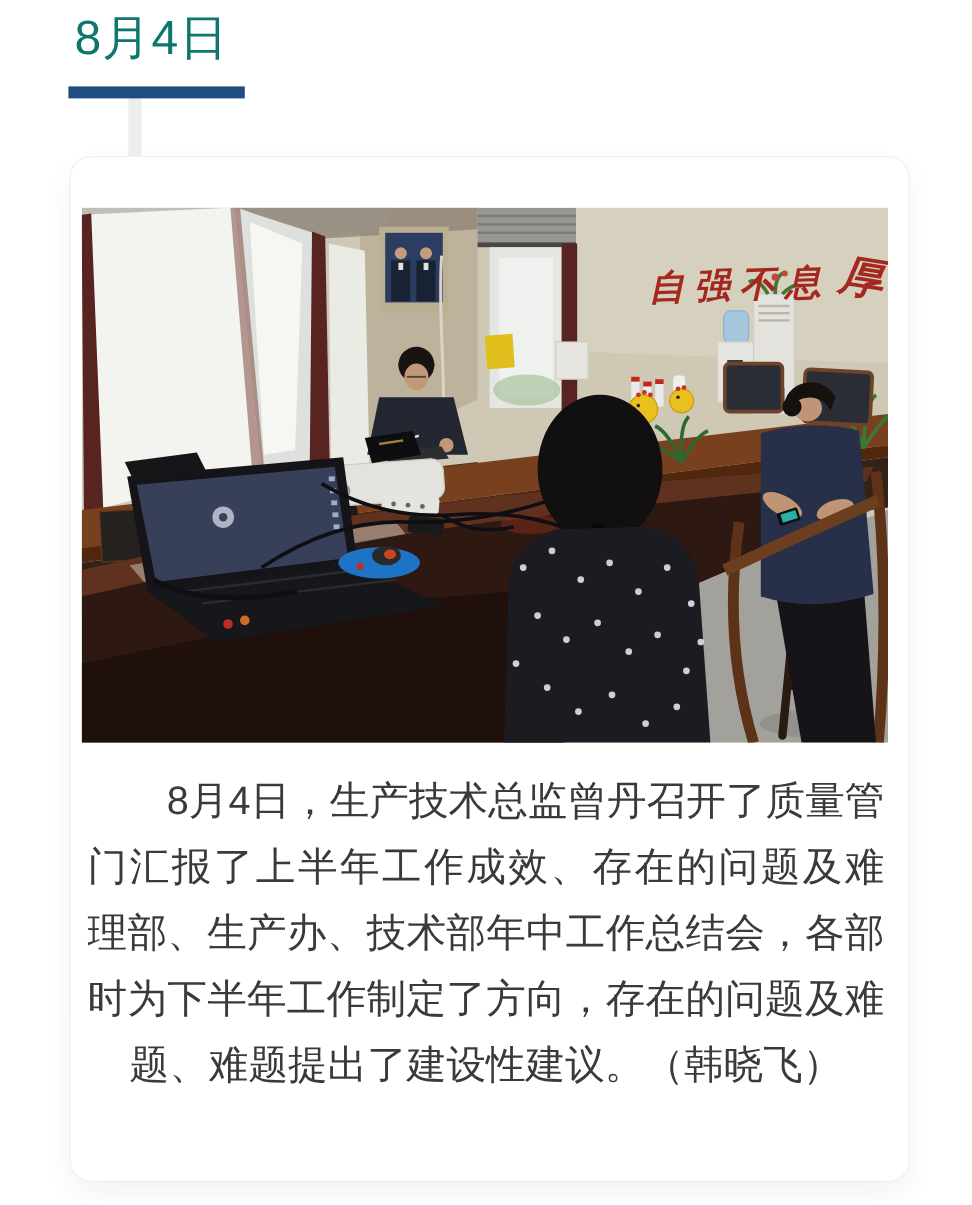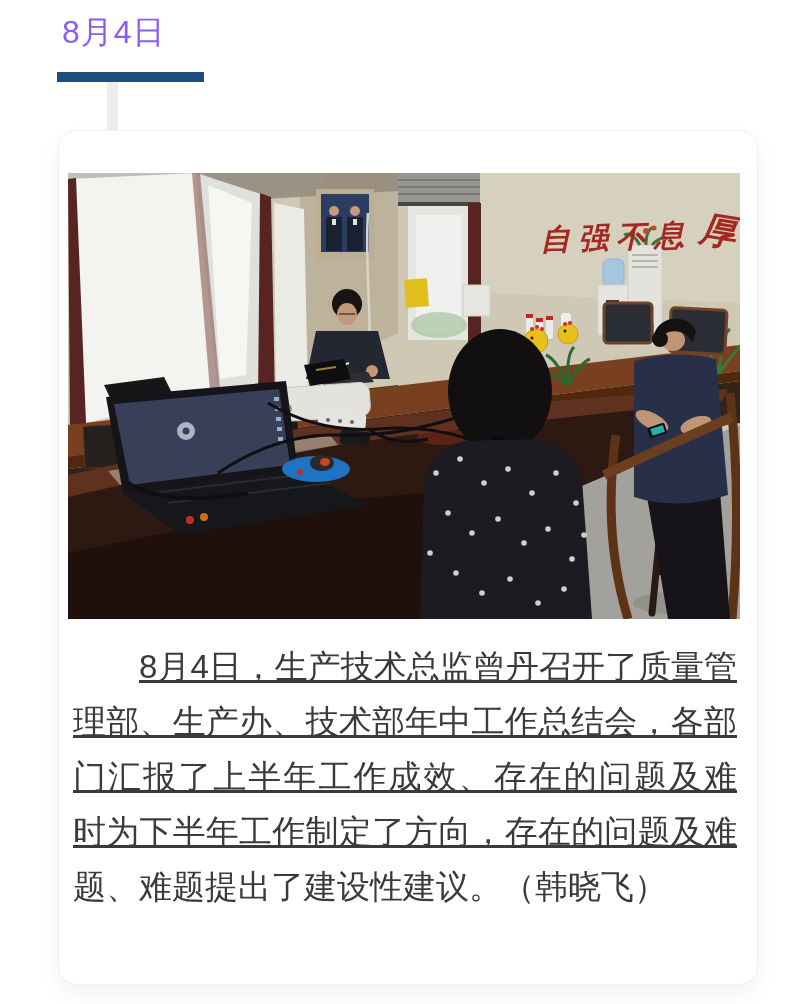--- a/index.html
+++ b/index.html
@@ -1,35 +1,35 @@
 <!DOCTYPE html>
 <html><head>
 <meta charset="utf-8">
 <style>
   * { margin:0; padding:0; box-sizing:border-box; }
   html,body { width:810px; background:#ffffff; font-family:"Liberation Sans","DejaVu Sans",sans-serif; }
   .page { position:relative; width:810px; height:1004px; background:#ffffff; overflow:hidden; }
 
-  .date-title { position:absolute; left:62px; top:8px; font-size:32px; line-height:48px;
-                color:#8b5cf6; font-weight:400; letter-spacing:1px; }
+  .date-title { position:absolute; left:62px; top:8px; font-size:40px; line-height:48px;
+                color:#0f766e; font-weight:400; letter-spacing:1px; }
   .title-underline { position:absolute; left:57px; top:72px; width:147px; height:10px; background:#1e4e80; }
   .timeline-connector { position:absolute; left:107px; top:77px; width:11px; height:54px; background:#ededed; }
 
   .content-card { position:absolute; left:58px; top:130px; width:700px; height:855px;
                   background:#ffffff; border:1px solid #f1f1f1; border-radius:18px;
                   box-shadow:0 10px 22px rgba(0,0,0,0.05); }
 
   .photo-wrap { position:absolute; left:9px; top:42px; width:672px; height:446px; overflow:hidden; }
   .photo-wrap svg { display:block; }
 
   .article { position:absolute; left:14px; top:508px; width:664px; color:#3a3a3a;
              font-size:33px; line-height:55px; }
-  .article .ln { height:55px; white-space:nowrap; }
+  .article .ln { height:55px; white-space:nowrap;text-align:center; }
   .article .just { text-align:justify; text-align-last:justify; white-space:normal;
-                   overflow:hidden; height:55px;text-decoration:underline; }
+                   overflow:hidden; height:55px; }
   .article .indent { text-indent:2em; }
 </style>
 </head>
 <body>
 
 <div class="page">
 
   <div class="date-title">8月4日</div>
   <div class="timeline-connector"></div>
   <div class="title-underline"></div>
@@ -263,20 +263,20 @@
               <circle cx="516" cy="362" r="2.8"></circle>
           </g>
         </g>
 
         <rect x="0" y="0" width="672" height="446" fill="#000" opacity="0.02"></rect>
       </svg>
     </div>
 
     <div class="article">
       <div class="ln just indent">8月4日，生产技术总监曾丹召开了质量管</div>
+      <div class="ln just">门汇报了上半年工作成效、存在的问题及难</div>
       <div class="ln just">理部、生产办、技术部年中工作总结会，各部</div>
-      <div class="ln just">门汇报了上半年工作成效、存在的问题及难</div>
       <div class="ln just">时为下半年工作制定了方向，存在的问题及难</div>
       <div class="ln">题、难题提出了建设性建议。（韩晓飞）</div>
     </div>
 
   </div>
 </div>
 
 </body></html>

